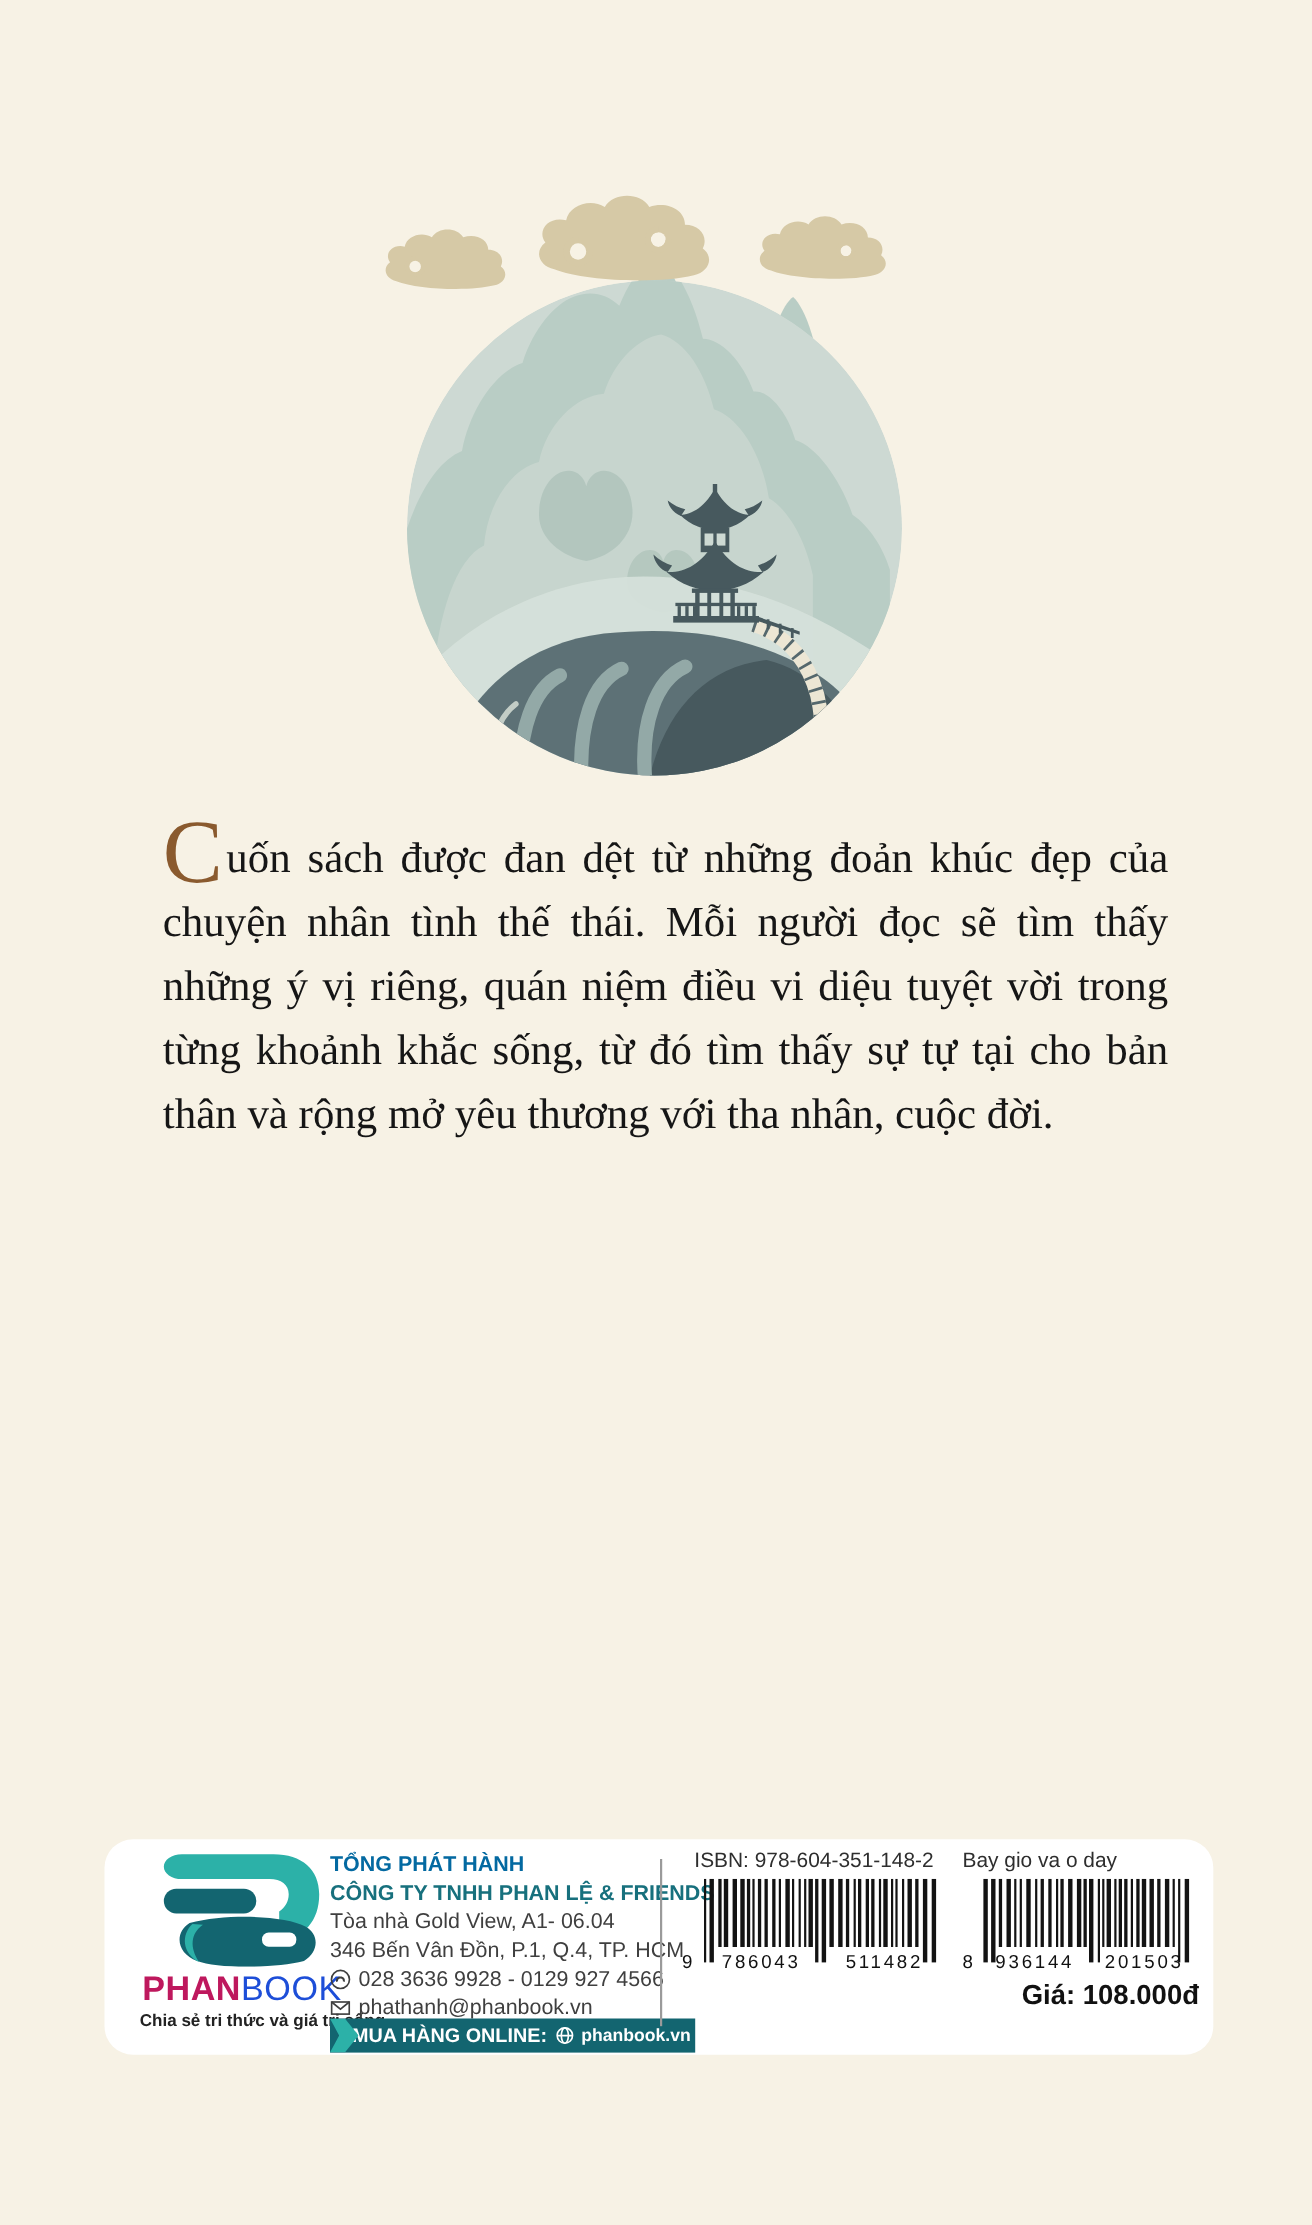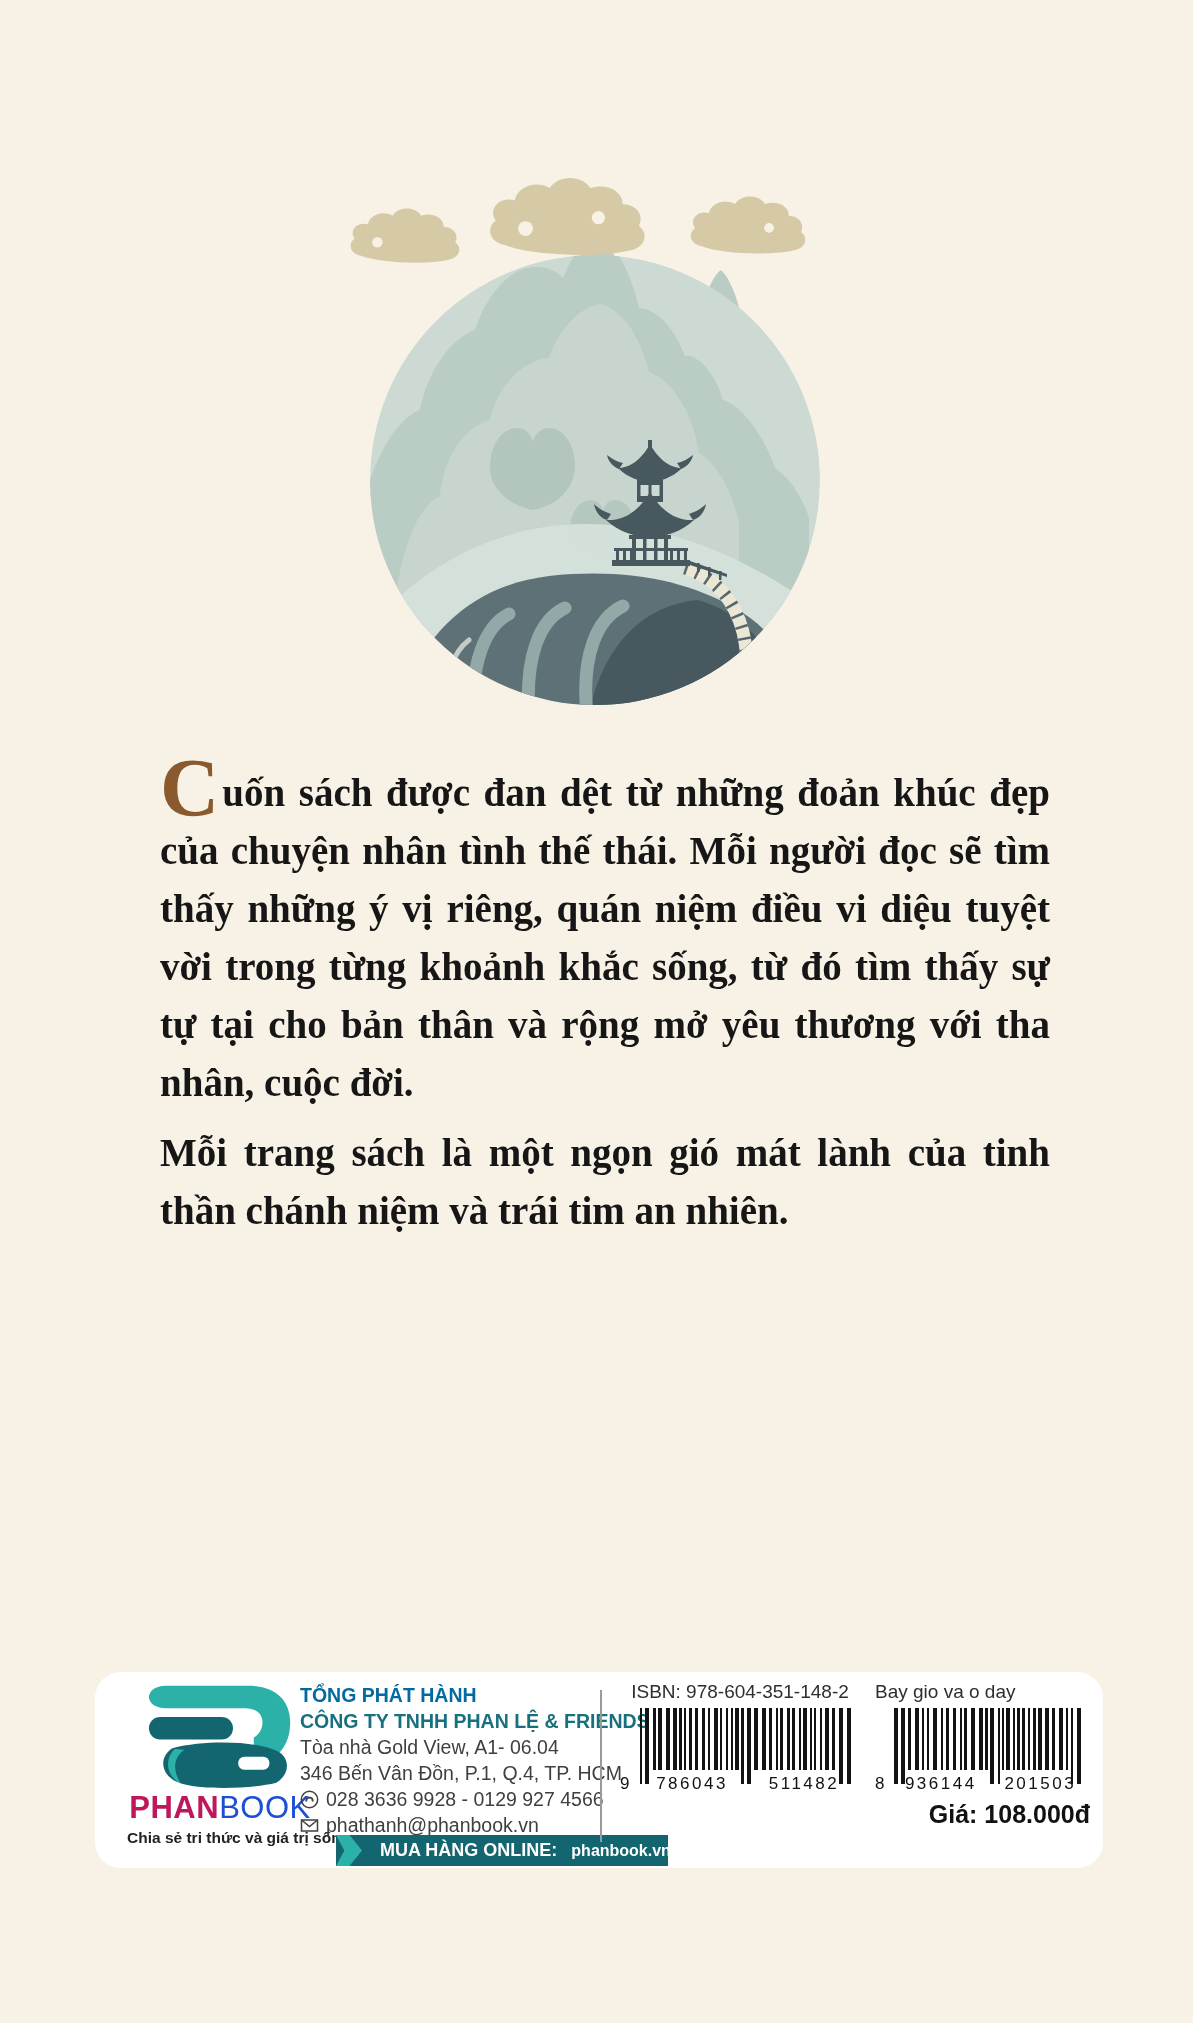--- a/index.html
+++ b/index.html
@@ -4,40 +4,40 @@
 <style>
   html,body{margin:0;padding:0;background:#e9e6da;}
   .page{position:relative;width:1193px;height:2023px;background:#f7f2e5;overflow:hidden;
         font-family:"Liberation Sans",sans-serif;}
   
   .scene{position:absolute;left:335px;top:158px;width:520px;height:560px;}
   
   .blurb{position:absolute;left:148px;top:752px;width:914px;
          font-family:"Liberation Serif",serif;font-size:39px;line-height:58px;
          color:#161616;text-align:justify;}
-  .blurb p{margin:12px;font-weight:bold;}
+  .blurb p{margin:0;}
   .dropcap{font-size:82px;line-height:0;position:relative;top:9px;margin-right:3px;
            color:#8a5a2e;font-family:"Liberation Serif",serif;}
   
   .panel{position:absolute;left:95px;top:1672px;width:1008px;height:196px;
          background:#ffffff;border-radius:26px;}
   .logo-box{position:absolute;left:32px;top:10px;width:186px;text-align:center;}
   .logo-mark{width:148px;height:104px;display:block;margin:2px auto 0;}
   .wordmark{font-size:31px;letter-spacing:.5px;margin-top:2px;white-space:nowrap;}
   .wm-bold{font-weight:bold;color:#be185d;}
   .wm-light{font-weight:normal;color:#1d4ed8;}
   .tagline{font-size:15.5px;font-weight:bold;color:#222;margin-top:3px;white-space:nowrap;}
   .dist{position:absolute;left:205px;top:10px;width:330px;font-size:19.5px;color:#3f3f3f;}
   .dist .row{height:26px;line-height:26px;white-space:nowrap;display:flex;align-items:center;}
   .d-head{font-weight:bold;color:#0369a1;}
   .d-company{font-weight:bold;color:#17707d;}
   .mini-icon{width:19px;height:19px;margin-right:7px;flex:0 0 auto;}
   .banner{position:absolute;left:205px;top:163px;width:332px;height:31px;background:#136570;
           color:#fff;font-weight:bold;font-size:18px;display:flex;align-items:center;
-          padding-left:44px;box-sizing:border-box;white-space:nowrap;margin-left:36px;}
+          padding-left:20px;box-sizing:border-box;white-space:nowrap;}
   .banner .chev{position:absolute;left:0;top:0;width:26px;height:31px;background:#2cb1a8;
           clip-path:polygon(0 0,52% 0,100% 50%,52% 100%,0 100%,32% 50%);}
   .banner .globe{width:17px;height:17px;margin:0 6px 0 8px;}
   .banner .site{font-size:16px;}
   .vdivider{position:absolute;left:505px;top:18px;width:2px;height:152px;background:#9a9a9a;}
   .bc-block{position:absolute;top:8px;}
   .bc-isbn{left:525px;width:240px;text-align:center;}
   .bc-code{left:780px;width:215px;}
   .bc-label{font-size:19px;color:#2e2e2e;height:24px;line-height:24px;white-space:nowrap;}
   .bc-code .bc-label{text-align:left;}
@@ -152,21 +152,20 @@
                  C54,-4 72,-4 78,6 C90,2 102,8 102,18 C112,18 118,26 114,34
                  C122,40 118,50 108,52 C84,58 34,56 14,48 Z"></path>
         <circle cx="82" cy="30" r="5" fill="#f7f2e5"></circle>
         <path d="M82,23 a7,7 0 1 0 7,7" stroke="#d6c9a6" fill="none" stroke-width="4"></path>
       </g>
     </g>
   </svg>
 
   <div class="blurb">
     <p><span class="dropcap">C</span><span>uốn sách được đan dệt từ những đoản khúc đẹp của chuyện nhân tình thế thái. Mỗi người đọc sẽ tìm thấy những ý vị riêng, quán niệm điều vi diệu tuyệt vời trong từng khoảnh khắc sống, từ đó tìm thấy sự tự tại cho bản thân và rộng mở yêu thương với tha nhân, cuộc đời.</span></p>
-    <p>Mỗi trang sách là một ngọn gió mát lành của tinh thần chánh niệm và trái tim an nhiên.</p>
   </div>
 
   <div class="panel">
 
     <div class="logo-box">
       <svg class="logo-mark" viewBox="0 0 170 120">
         <path fill="#2cb1a8" d="M22,2 L118,2 C148,2 166,18 166,44 C166,72 150,90 124,92 L124,62
                  C130,58 134,52 134,44 C134,34 126,28 114,28 L22,28 C11,28 3,22 3,15 C3,8 11,2 22,2 Z"></path>
         <rect fill="#136570" x="3" y="38" width="97" height="26" rx="13"></rect>
         <path fill="#136570" d="M30,74 C70,64 130,66 152,78 C166,86 166,104 150,114

